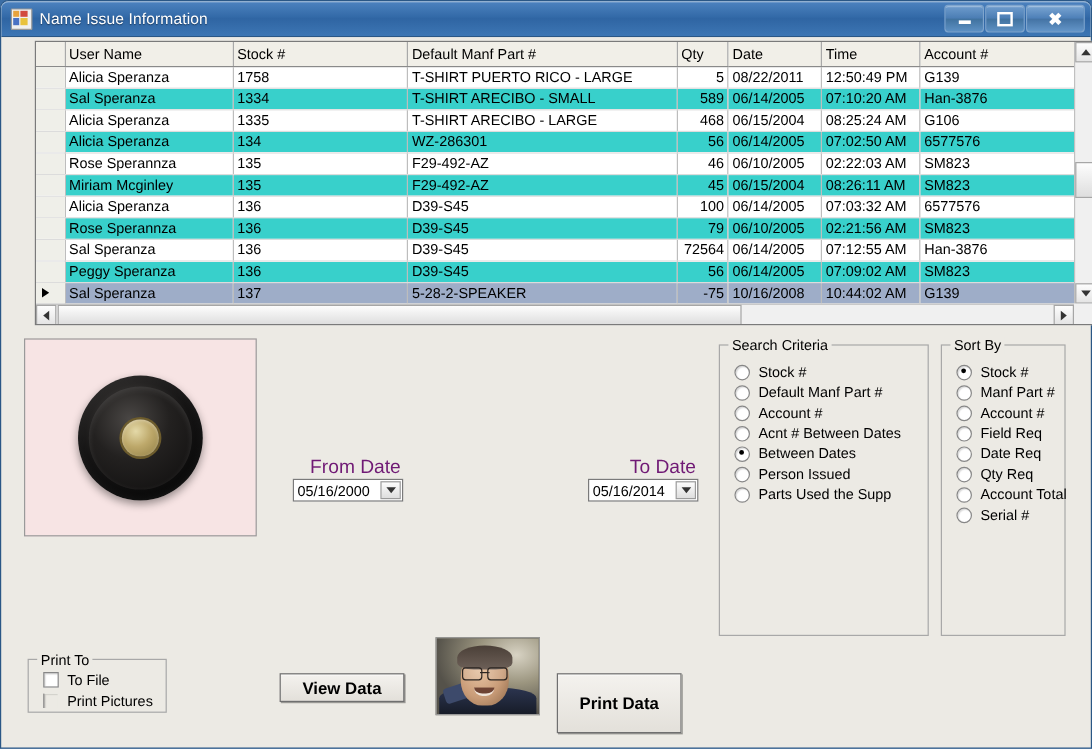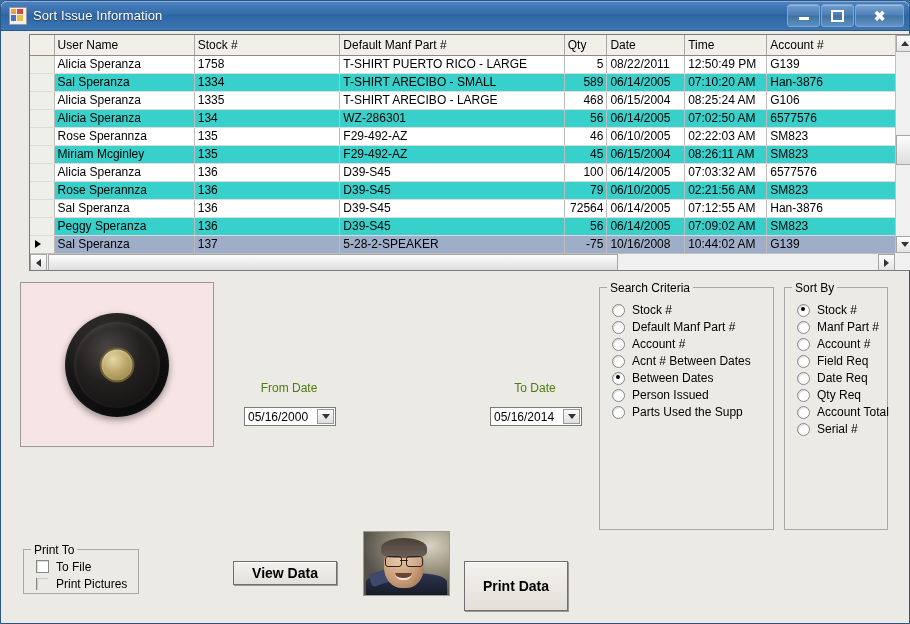--- a/index.html
+++ b/index.html
@@ -139,23 +139,23 @@
   }
   #speaker-cone{
     position:absolute;left:50%;top:50%;transform:translate(-50%,-50%);
     width:31px;height:31px;border-radius:50%;
     background:radial-gradient(circle at 38% 32%, #e4d9a8 0%, #bda86a 45%, #8d7b42 100%);
     box-shadow:0 0 0 2px #6d5c2c, inset 0 1px 3px rgba(255,255,255,.4);
   }
 
   
   .date-block{position:absolute;}
-  .date-label{font-size:12px;color:#4d7c0f;text-align:center;width:100%;}
+  .date-label{font-size:16px;color:#701a75;text-align:right;width:100%;}
   .date-combo{
-    margin-top:12px;width:92px;height:19px;
+    width:92px;height:19px;
     border:1px solid #7a7a7a;background:#fff;box-sizing:border-box;
     display:flex;align-items:center;position:relative;
   }
   .date-combo .val{font-size:12px;padding-left:3px;color:#000;}
   .date-combo .drop{
     position:absolute;right:1px;top:1px;width:17px;height:15px;
     background:linear-gradient(to bottom,#fcfcfc,#dedede);
     border:1px solid #9a9a9a;box-sizing:border-box;
     display:flex;align-items:center;justify-content:center;
   }
@@ -249,21 +249,21 @@
 
 <div id="app">
 
   <div id="titlebar">
     <div id="app-icon">
       <i class="a"></i>
         <i class="b"></i>
         <i class="c"></i>
         <i class="d"></i>
     </div>
-    <span id="win-title">Sort Issue Information</span>
+    <span id="win-title">Name Issue Information</span>
     <div id="win-buttons">
       <div class="winbtn">
         <span class="glyph-min"></span>
       </div>
       <div class="winbtn">
         <span class="glyph-max"></span>
       </div>
       <div class="winbtn close">
         <span class="glyph-close">✖</span>
       </div>

